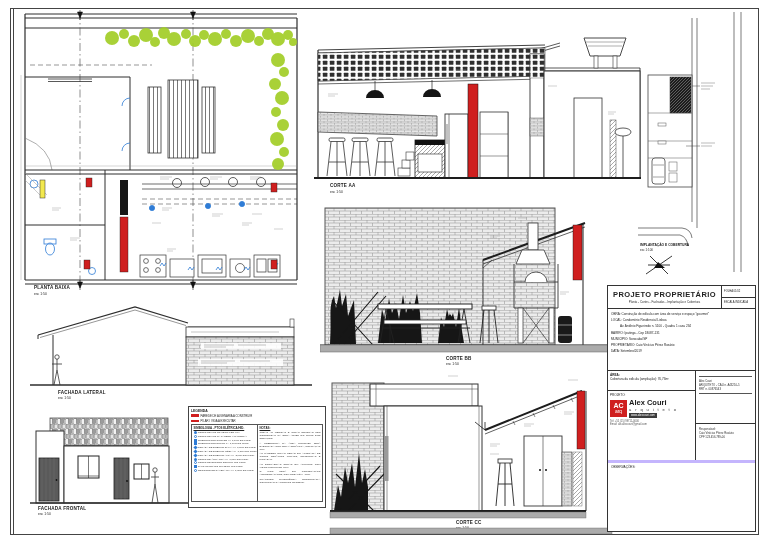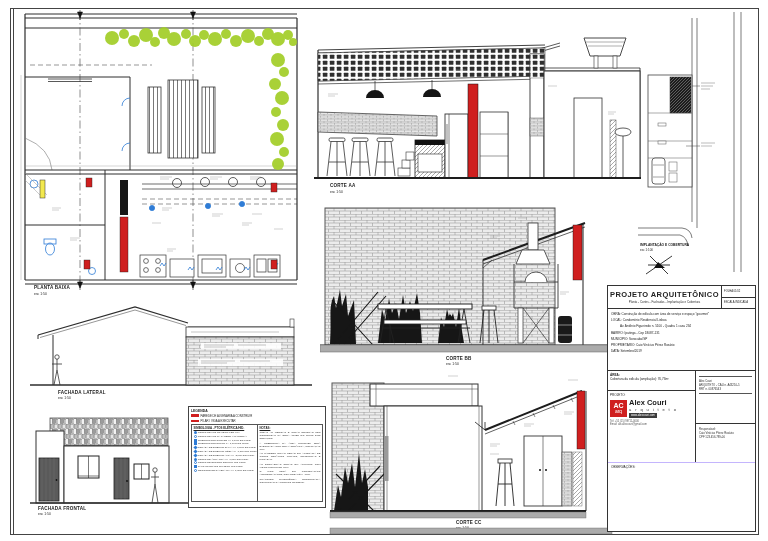--- a/index.html
+++ b/index.html
@@ -19,21 +19,21 @@
   .tb-head{display:flex;height:23px;border-bottom:1px solid #333;}
   .tb-head-l{flex:1;border-right:1px solid #333;display:flex;flex-direction:column;align-items:center;justify-content:center;}
   .tb-title{font-size:7.5px;font-weight:bold;letter-spacing:.4px;white-space:nowrap;}
   .tb-sub{font-size:3px;color:#333;margin-top:1px;white-space:nowrap;}
   .tb-head-r{width:33px;display:flex;flex-direction:column;}
   .tb-folha,.tb-escala{flex:1;font-size:2.7px;display:flex;align-items:center;padding-left:2px;color:#222;}
   .tb-folha{border-bottom:1px solid #333;}
   .tb-info{height:62px;border-bottom:1px solid #333;padding:3px 3px 0 3px;font-size:3.1px;line-height:4.6px;color:#222;}
   .tb-info div{margin-bottom:1.6px;white-space:nowrap;overflow:hidden;}
   .ind{padding-left:9px;}
-  .tb-mid{height:92px;display:flex;border-bottom:1px solid #c4b5fd;}
+  .tb-mid{height:92px;display:flex;border-bottom:3px solid #c4b5fd;}
   .tb-mid-l{width:88px;border-right:1px solid #333;display:flex;flex-direction:column;}
   .tb-area{height:20px;border-bottom:1px solid #333;padding:2px;font-size:3.1px;line-height:4.2px;}
   .tb-proj{flex:1;padding:2px;font-size:3.1px;}
   .logo-row{display:flex;align-items:center;margin-top:2px;}
   .logo-sq{width:17px;height:17px;background:var(--accent-red,#cf1f1f);color:#fff;display:flex;flex-direction:column;
            align-items:center;justify-content:center;line-height:1;flex:none;}
   .logo-ac{font-size:7px;font-weight:bold;}
   .logo-arq{font-size:5px;}
   .logo-txt{margin-left:2px;}
   .logo-name{font-size:7.5px;font-weight:bold;color:#1a1a1a;line-height:8px;white-space:nowrap;}
@@ -543,21 +543,21 @@
         <div class="nota">AS ESQUADRIAS SERÃO EM ALUMÍNIO COM VIDRO COMUM DE 4MM.</div>
         <div class="nota">O PISO SERÁ EM PORCELANATO ANTIDERRAPANTE, COM RODAPÉ H=7CM.</div>
         <div class="nota">QUALQUER DIVERGÊNCIA ENCONTRADA, COMUNICAR O AUTOR DO PROJETO.</div>
       </div>
     </div>
   </div>
 
   <div class="tb">
     <div class="tb-head">
       <div class="tb-head-l">
-        <div class="tb-title">PROJETO ARQUITETÔNICO</div>
+        <div class="tb-title">PROJETO PROPRIETÁRIO</div>
         <div class="tb-sub">Planta - Cortes - Fachadas - Implantação e Cobertura</div>
       </div>
       <div class="tb-head-r">
         <div class="tb-folha">FOLHA 01/02</div>
         <div class="tb-escala">ESCALA INDICADA</div>
       </div>
     </div>
     <div class="tb-info">
       <div>OBRA: Construção de edícula com área de serviço e espaço "gourmet"</div>
       <div>LOCAL: Condomínio Residencial Lisboa</div>

